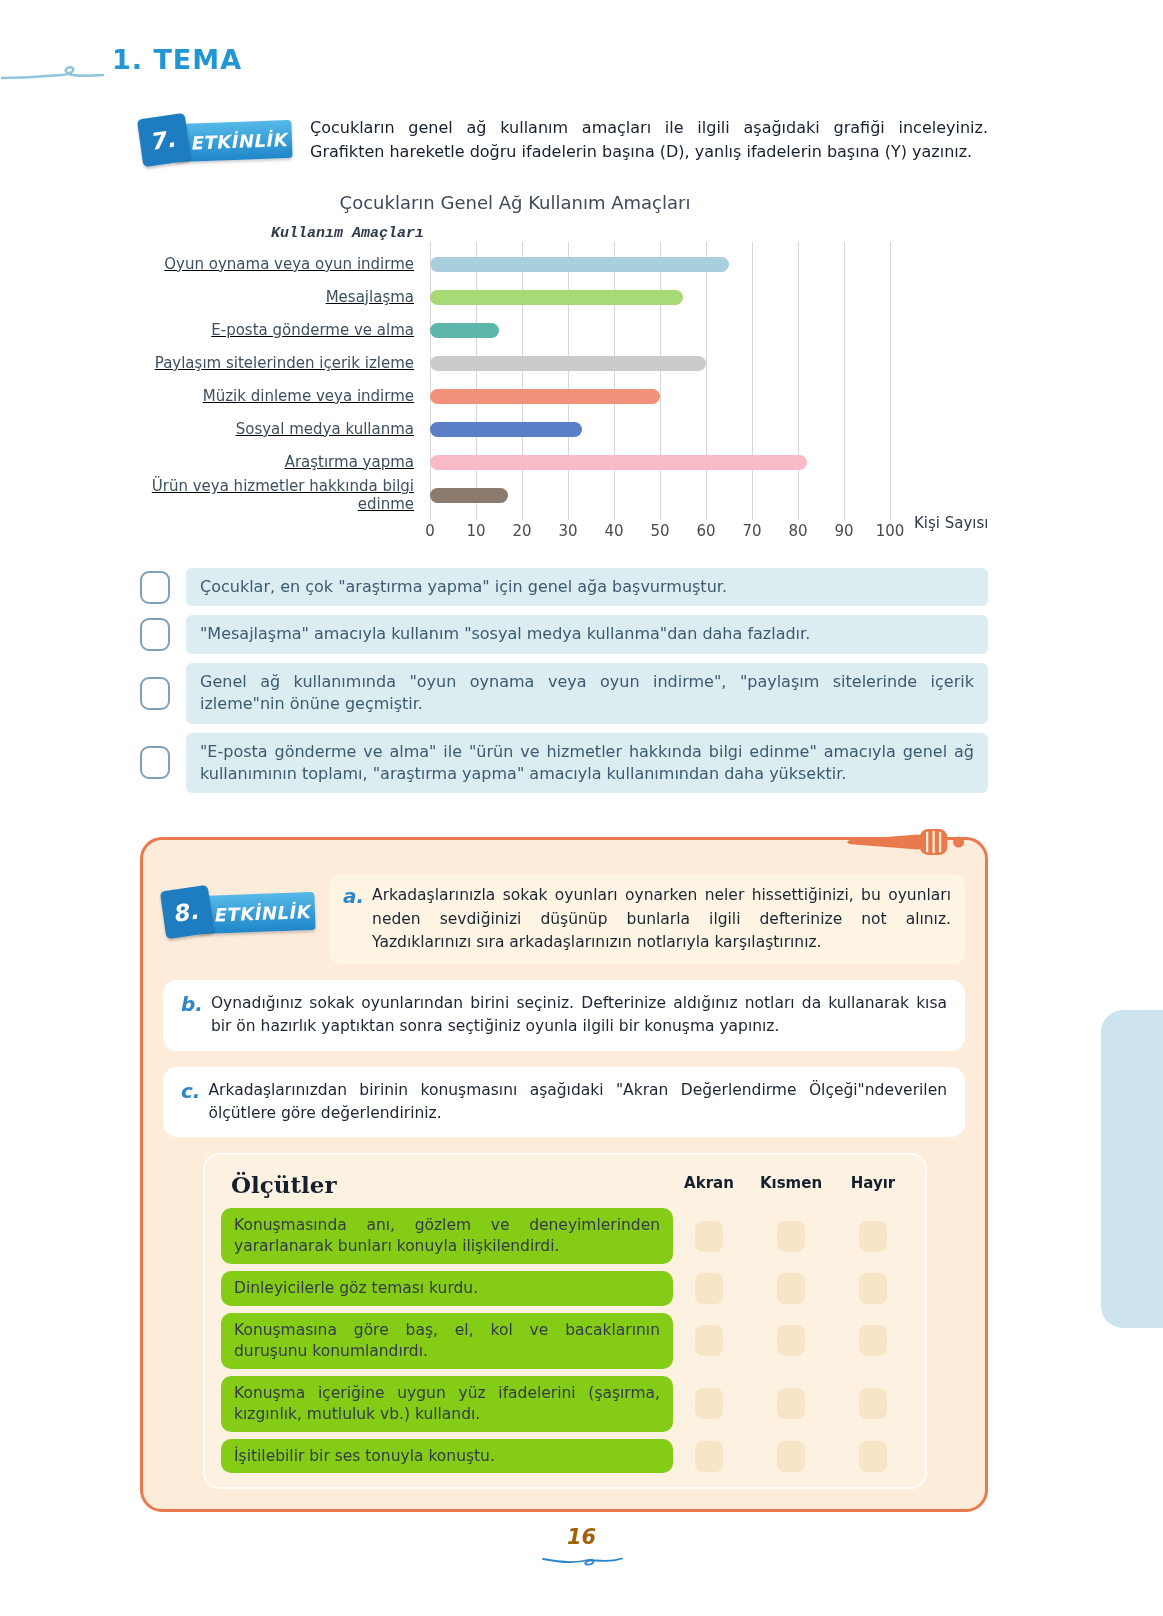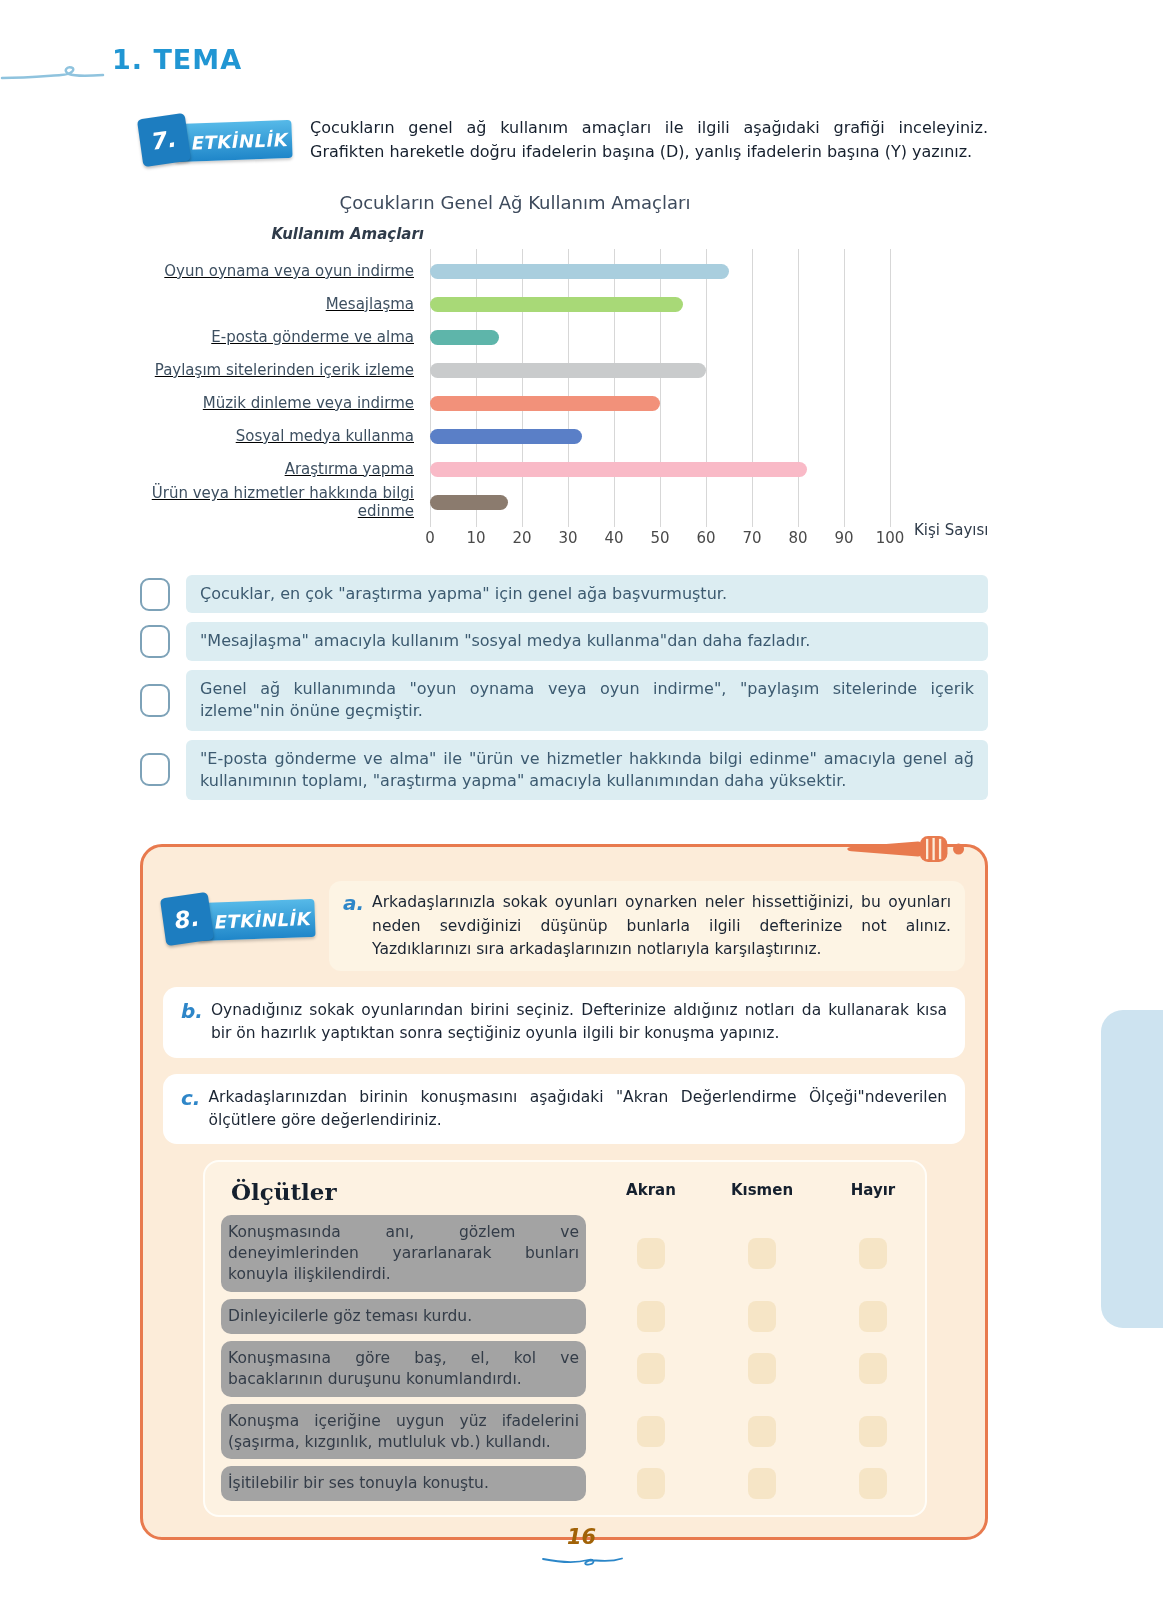--- a/index.html
+++ b/index.html
@@ -16,21 +16,21 @@
   .etk-badge { position:relative; width:152px; height:58px; flex-shrink:0; }
   .etk-num { position:absolute; left:0; top:4px; width:48px; height:48px; background:#1d7dc0; transform:rotate(-8deg); border-radius:5px; color:#fff; font-style:italic; font-weight:bold; font-size:23px; display:flex; align-items:center; justify-content:center; z-index:2; box-shadow:0 2px 3px rgba(0,0,0,.25); }
   .etk-label { position:absolute; left:34px; top:10px; right:0; height:38px; background:linear-gradient(180deg,#56b9e8,#1f86c9); transform:rotate(-2deg); border-radius:4px; color:#fff; font-weight:bold; font-style:italic; font-size:18px; letter-spacing:.5px; display:flex; align-items:center; justify-content:center; padding-left:14px; box-shadow:0 2px 3px rgba(0,0,0,.2); }
 
   .act7-row { display:flex; gap:18px; align-items:flex-start; }
   .act7-text { flex:1; font-size:16px; line-height:1.5; color:#16202e; text-align:justify; padding-top:4px; }
 
   
   .chart { margin-top:22px; }
   .chart-title { width:750px; text-align:center; font-size:18px; color:#3d4a5c; margin-bottom:12px; }
-  .chart-ylabel { width:290px; text-align:right; font-weight:bold; font-style:italic; font-size:15px; color:#2f3b4a; margin-bottom:12px; padding-right:6px; }
+  .chart-ylabel { width:290px; text-align:right; font-weight:bold; font-style:italic; font-size:15px; color:#2f3b4a; margin-bottom:6px; padding-right:6px;font-family:Liberation Mono, monospace; }
   .chart-body { position:relative; width:750px;text-decoration:underline; }
   .grid-overlay { position:absolute; left:290px; top:-6px; width:460px; bottom:-8px; z-index:0; }
   .gline { position:absolute; top:0; bottom:0; width:1px; background:#d7d7d7; }
   #chart-rows { position:relative; z-index:1; }
   .crow { display:flex; align-items:center; height:33px; }
   .clabel { width:282px; text-align:right; padding-right:8px; font-size:15px; color:#3d4f60; line-height:1.15; }
   .ctrack { width:460px; height:100%; display:flex; align-items:center; margin-left:8px; }
   .cbar { height:15px; border-radius:8px; min-width:8px; }
   .chart-xrow { position:relative; margin-left:290px; width:460px; height:26px; margin-top:8px; }
   .xtick { position:absolute; transform:translateX(-50%); top:2px; font-size:15px; color:#4a4a4a; }
@@ -49,26 +49,26 @@
 
   .item-a-row { display:flex; gap:14px; align-items:flex-start; }
   .item-a-row .etk-badge { margin-top:10px; }
   .item-a-box { flex:1; background:#fdf4e4; border-radius:12px; padding:10px 14px; display:flex; gap:8px; }
   .item-label { color:#2e86c8; font-weight:bold; font-style:italic; font-size:20px; flex-shrink:0; line-height:1.2; }
   .item-text { font-size:15.5px; line-height:1.5; color:#1b2533; text-align:justify; }
   .item-box { background:#fff; border-radius:14px; padding:12px 18px; display:flex; gap:8px; margin-top:16px; }
 
   
   .eval-table { margin:16px 38px 0 40px; background:#fdf2e2; border:2px solid #fffdf8; border-radius:16px; padding:10px 16px 14px 16px; }
-  .tgrid { display:grid; grid-template-columns:1fr 72px 92px 72px; align-items:center;gap:29px; }
+  .tgrid { display:grid; grid-template-columns:1fr 72px 92px 72px; align-items:center; }
   .thead { margin-bottom:8px; }
   .t-title { font-weight:bold; font-size:23px; color:#15202e; padding:6px 0 2px 10px; font-family:"DejaVu Serif", serif; }
   .t-col { text-align:center; font-weight:bold; font-size:15px; color:#15202e; }
   .trow { margin-top:7px; }
-  .t-pill { background:#a3a3a3; border-radius:10px; padding:7px 7px; font-size:15.5px; line-height:1.35; color:#333c48; text-align:justify; }
+  .t-pill { background:#84cc16; border-radius:10px; padding:7px 13px; font-size:15.5px; line-height:1.35; color:#333c48; text-align:justify; }
   .tcell { display:flex; justify-content:center; }
   .rating-checkbox { width:28px; height:31px; background:#f6e5c6; border-radius:8px; }
 
   
   .page-num { position:absolute; left:0; right:0; top:1525px; text-align:center; color:#a16207; font-size:21px; font-weight:bold; font-style:italic; }
   .page-flourish { position:absolute; left:50%; transform:translateX(-50%); top:1552px; }
   .side-tab { position:absolute; right:0; top:1010px; width:62px; height:318px; background:#cde3f0; border-radius:22px 0 0 22px; }
 </style>
 </head>
 <body>

